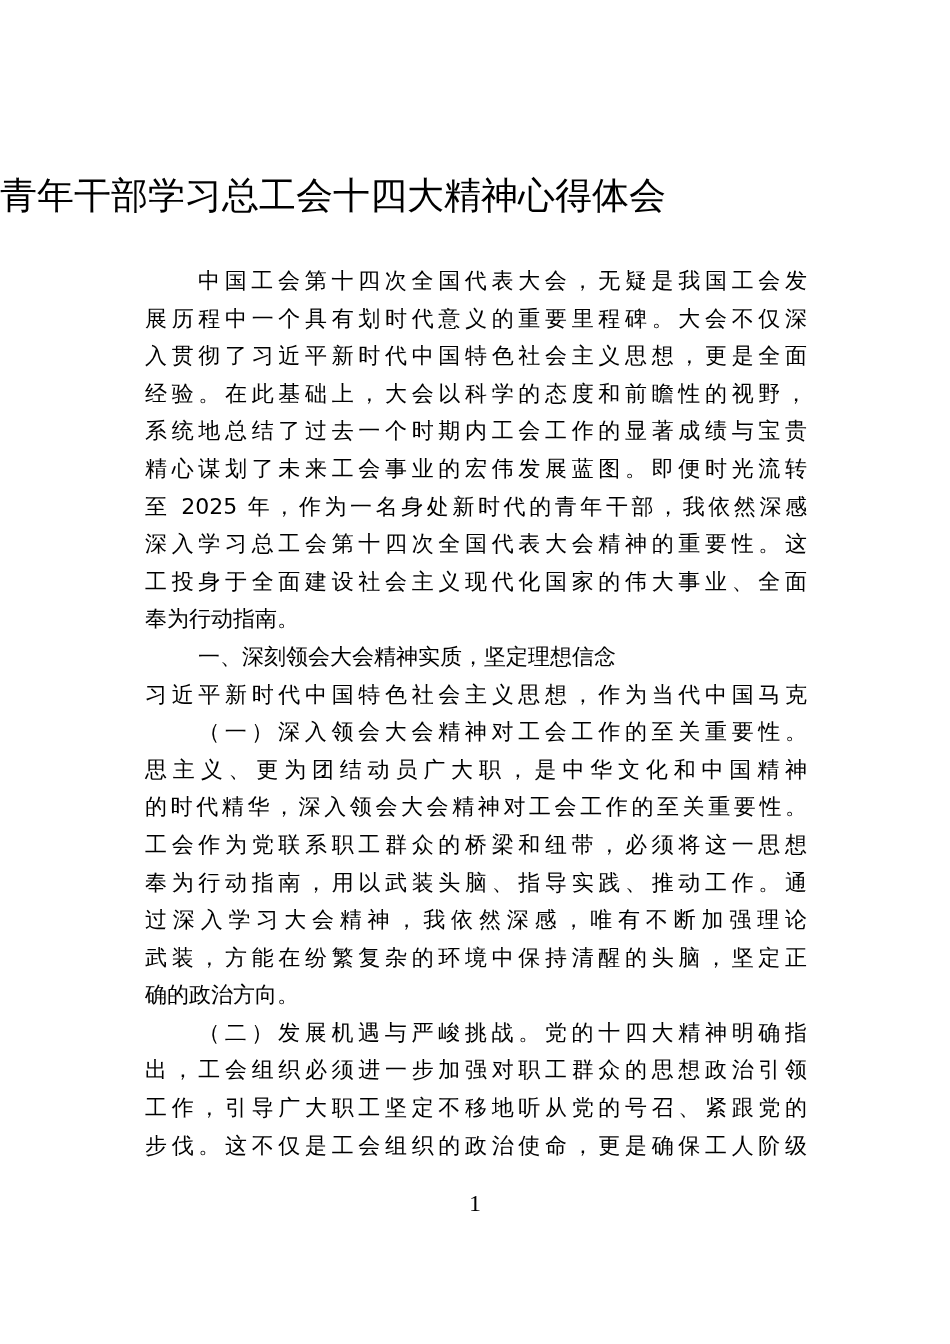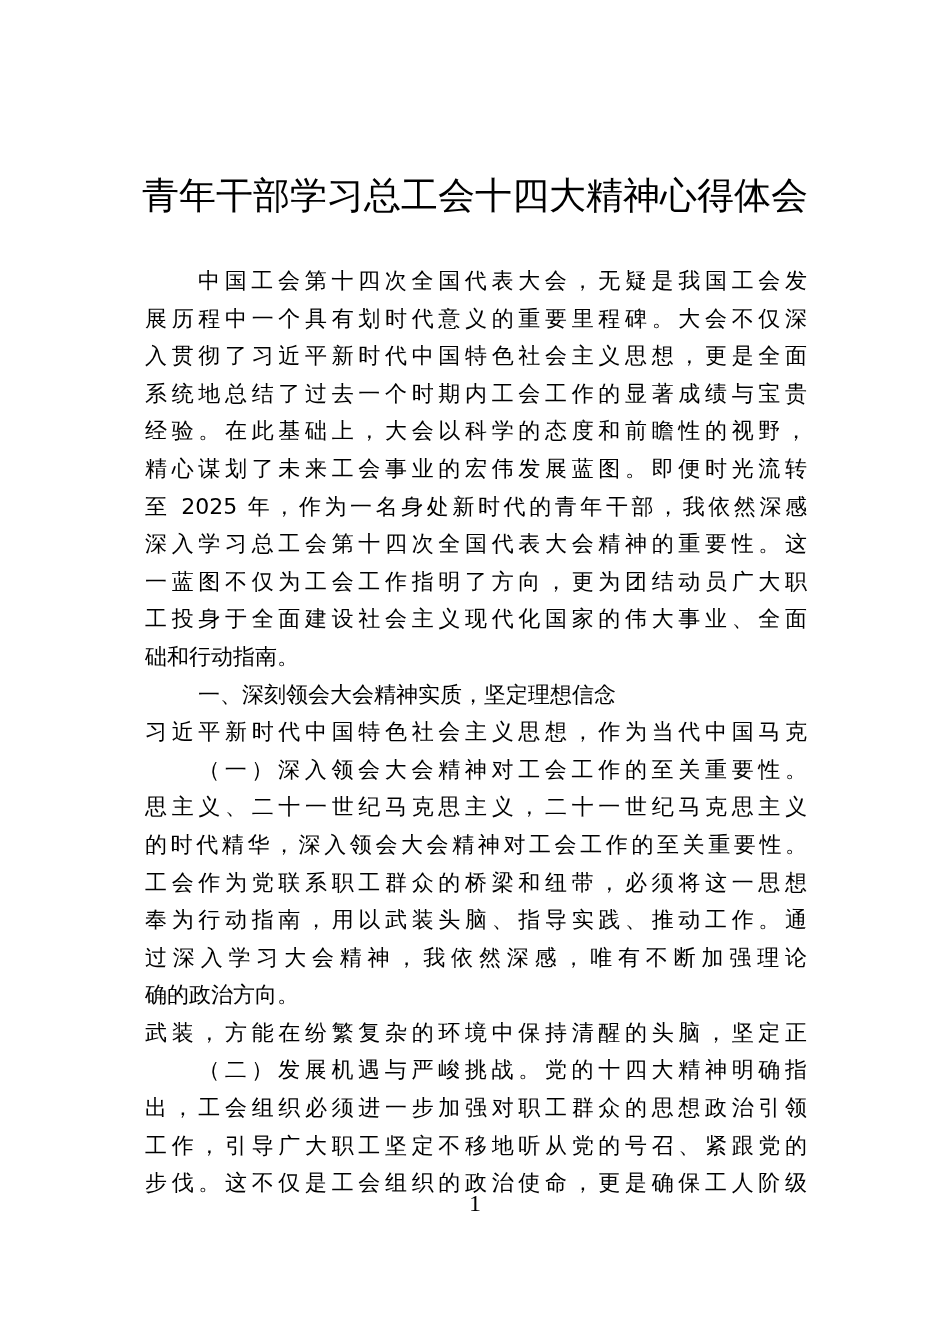--- a/index.html
+++ b/index.html
@@ -19,21 +19,21 @@
       position: absolute;
       left: 0; top: 0;
       width: 950px; height: 1344px;
       background: #ffffff;
     }
     .title {
       position: absolute;
       left: 0;
       top: 172px;
       width: 950px;
-      text-align: center;
+      text-align: left;
       font-size: 37px;
       line-height: 48px;
       letter-spacing: 0px;
       white-space: nowrap;
     }
     .body {
       position: absolute;
       left: 145px;
       top: 262px;
       width: 662px;
@@ -68,44 +68,43 @@
 
 <div class="page">
   <div class="title">青年干部学习总工会十四大精神心得体会</div>
 
   <div class="body">
 
     <div>
       <div class="line indent">中国工会第十四次全国代表大会，无疑是我国工会发</div>
       <div class="line">展历程中一个具有划时代意义的重要里程碑。大会不仅深</div>
       <div class="line">入贯彻了习近平新时代中国特色社会主义思想，更是全面</div>
+      <div class="line">经验。在此基础上，大会以科学的态度和前瞻性的视野，</div>
       <div class="line">系统地总结了过去一个时期内工会工作的显著成绩与宝贵</div>
-      <div class="line">经验。在此基础上，大会以科学的态度和前瞻性的视野，</div>
       <div class="line">精心谋划了未来工会事业的宏伟发展蓝图。即便时光流转</div>
       <div class="line">至 2025 年，作为一名身处新时代的青年干部，我依然深感</div>
       <div class="line">深入学习总工会第十四次全国代表大会精神的重要性。这</div>
-      <div class="line">一蓝图不仅为工会工作指明了方向，更为团结动员广大职</div>
       <div class="line">工投身于全面建设社会主义现代化国家的伟大事业、全面</div>
-      <div class="line last">础和行动指南。</div>
+      <div class="line last">奉为行动指南。</div>
     </div>
 
     <div>
       <div class="line indent last">一、深刻领会大会精神实质，坚定理想信念</div>
     </div>
 
     <div>
       <div class="line">习近平新时代中国特色社会主义思想，作为当代中国马克</div>
       <div class="line indent">（一）深入领会大会精神对工会工作的至关重要性。</div>
-      <div class="line">思主义、二十一世纪马克思主义，二十一世纪马克思主义</div>
+      <div class="line">思主义、更为团结动员广大职，是中华文化和中国精神</div>
       <div class="line">的时代精华，深入领会大会精神对工会工作的至关重要性。</div>
       <div class="line">工会作为党联系职工群众的桥梁和纽带，必须将这一思想</div>
       <div class="line">奉为行动指南，用以武装头脑、指导实践、推动工作。通</div>
       <div class="line">过深入学习大会精神，我依然深感，唯有不断加强理论</div>
+      <div class="line">武装，方能在纷繁复杂的环境中保持清醒的头脑，坚定正</div>
       <div class="line last">确的政治方向。</div>
-      <div class="line">武装，方能在纷繁复杂的环境中保持清醒的头脑，坚定正</div>
     </div>
 
     <div>
       <div class="line indent">（二）发展机遇与严峻挑战。党的十四大精神明确指</div>
       <div class="line">出，工会组织必须进一步加强对职工群众的思想政治引领</div>
       <div class="line">工作，引导广大职工坚定不移地听从党的号召、紧跟党的</div>
       <div class="line">步伐。这不仅是工会组织的政治使命，更是确保工人阶级</div>
     </div>
   </div>
 

